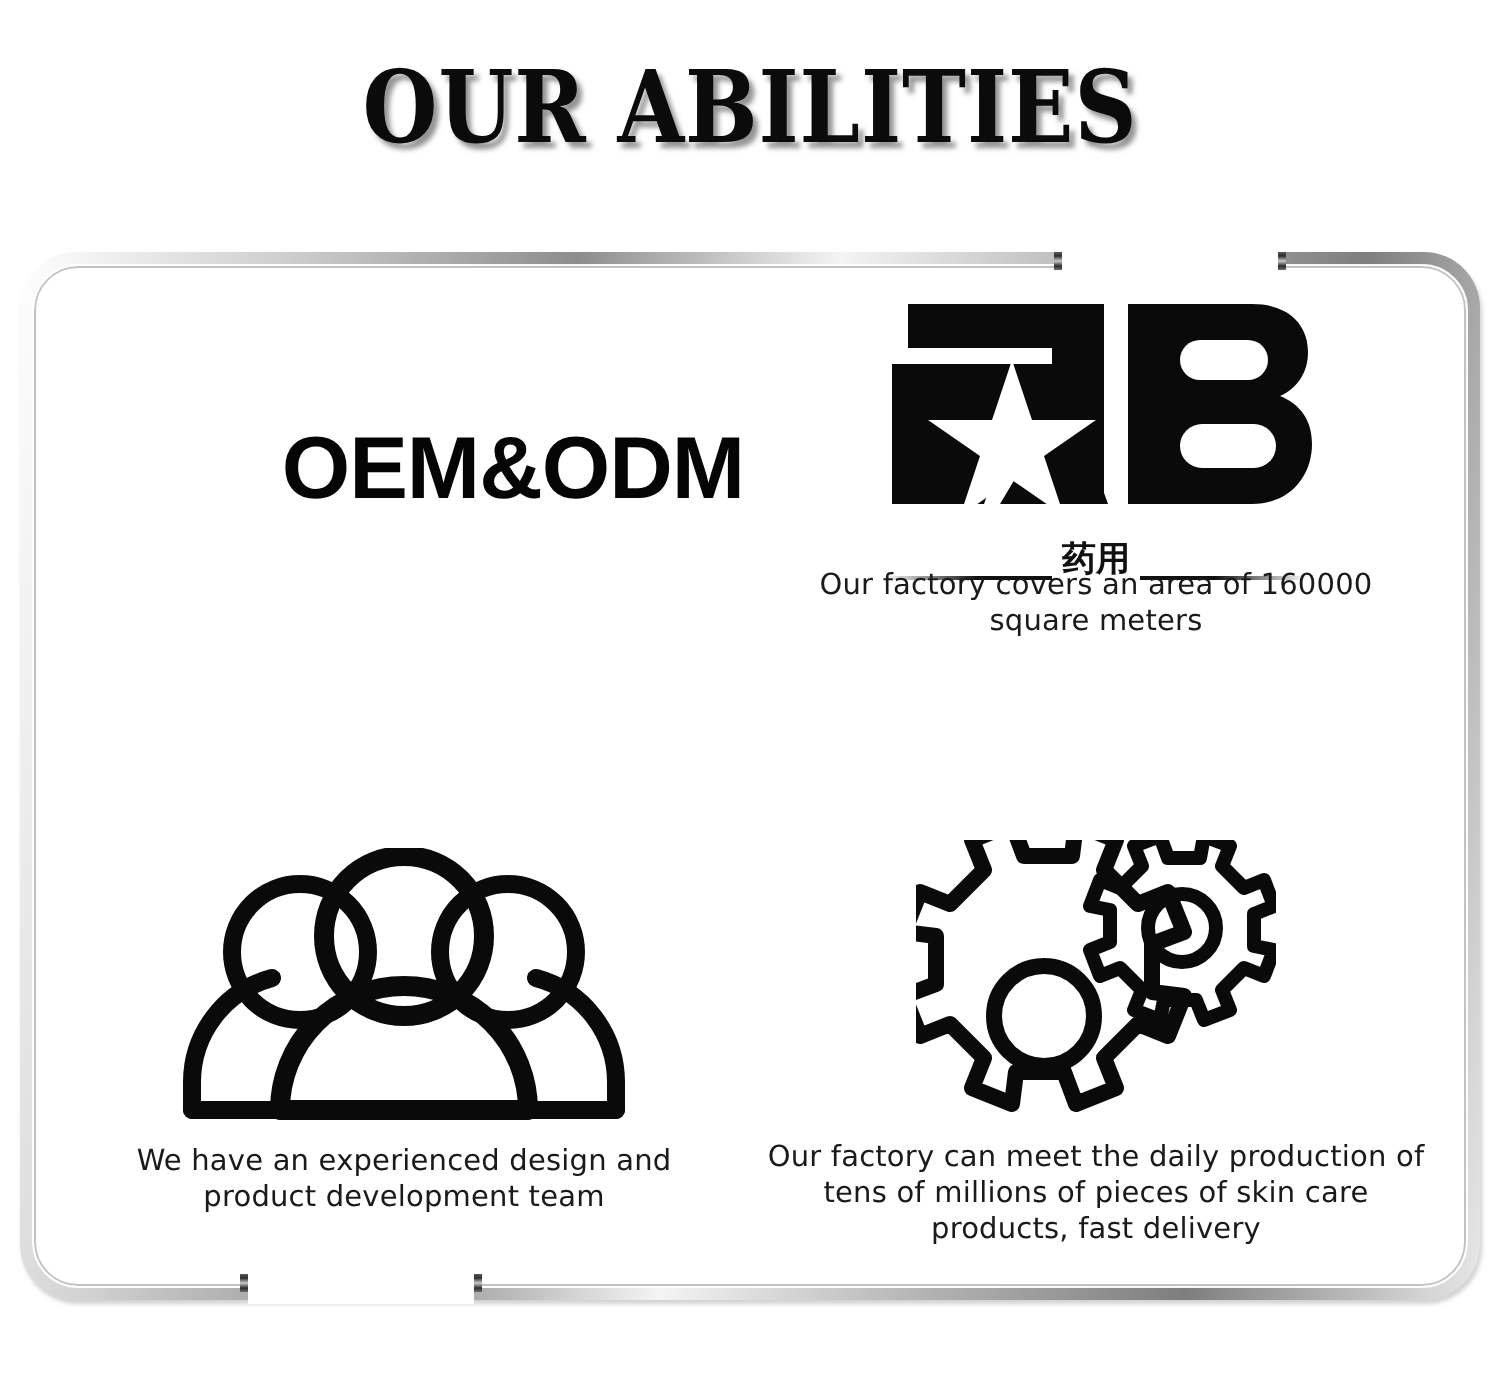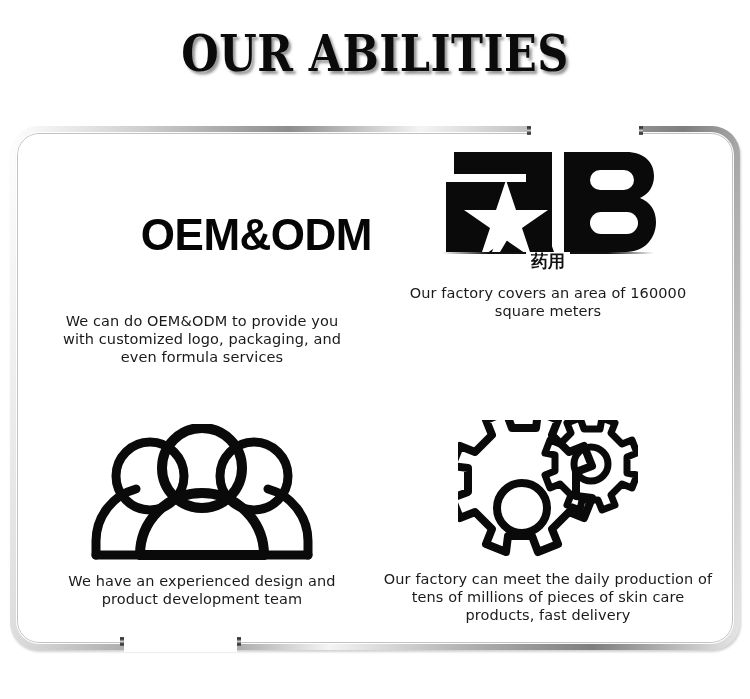--- a/index.html
+++ b/index.html
@@ -153,24 +153,24 @@
   
   .ab-logo {
     display: flex;
     flex-direction: column;
     align-items: center;
     justify-content: flex-start;
   }
   .ab-mark { display: block; }
   .ab-sub {
     display: flex;
-    align-items: flex-start;
+    align-items: flex-end;
     justify-content: center;
     width: 212px;
-    margin-top: 0;
+    margin-top: 19px;
   }
   .ab-sub .rule {
     flex: 1 1 auto;
     height: 2px;
     background: #111;
   }
   .ab-sub .rule-l { background: linear-gradient(90deg, rgba(17,17,17,0) 0%, #111 55%); }
   .ab-sub .rule-r { background: linear-gradient(270deg, rgba(17,17,17,0) 0%, #111 55%); }
   .ab-sub .cn {
     font-family: "DejaVu Sans", sans-serif;
@@ -198,21 +198,20 @@
 
   <div class="rail-gap" style="left:114px; top:510px; width:113px; height:16px;"></div>
   <div class="cap" style="left:110px; top:511px;"></div>
   <div class="cap" style="left:227px; top:511px;"></div>
 </div>
 
 <div id="grid">
 
   <div class="cell cell-tl">
     <div class="headline">OEM&amp;ODM</div>
-    <div class="caption">We can do OEM&amp;ODM to provide you with customized logo, packaging, and even formula services</div>
   </div>
 
   <div class="cell cell-tr">
     <div class="icon-wrap" style="height:118px; align-items:flex-start;">
       <div class="ab-logo">
         <svg class="ab-mark" width="216" height="100" viewBox="0 0 216 100">
 
           <path fill="#0a0a0a" d="
             M 6 100
             L 52 100

